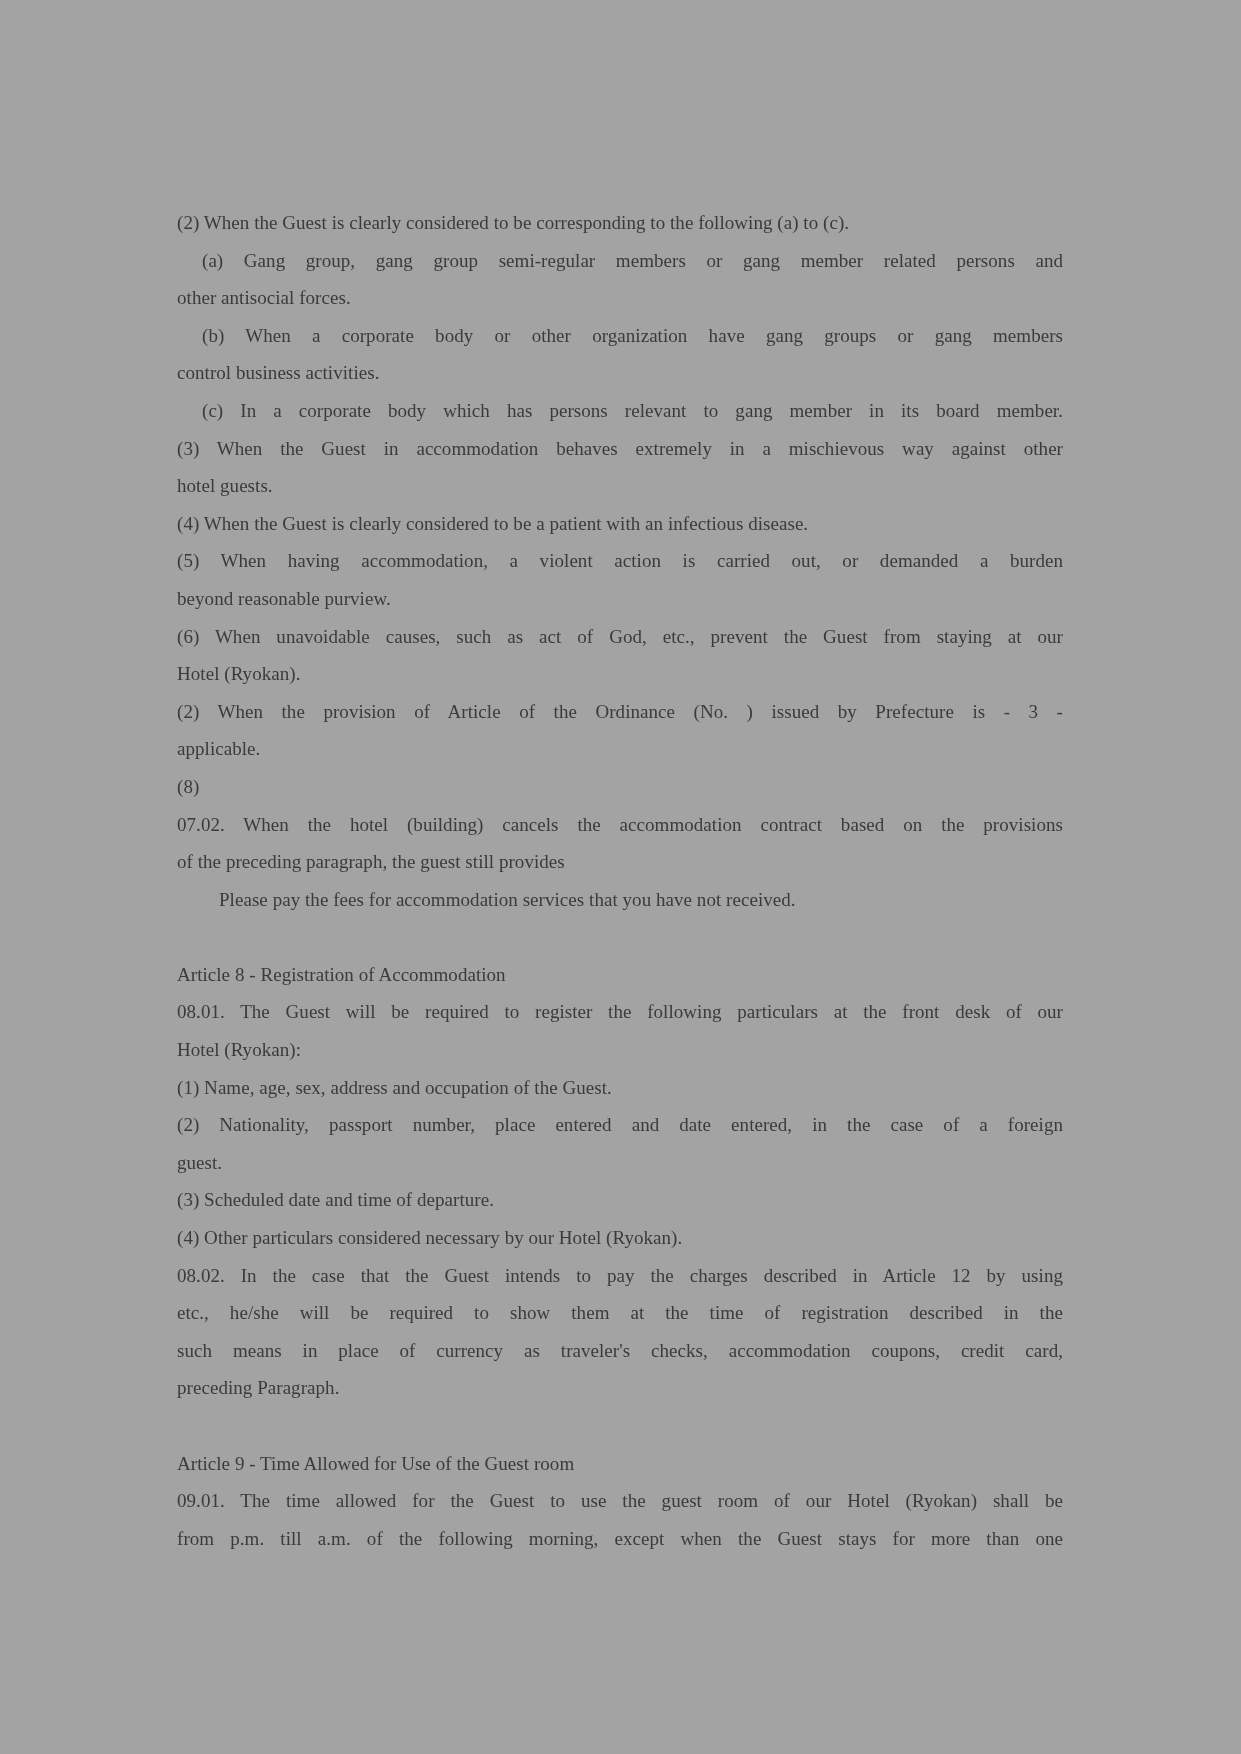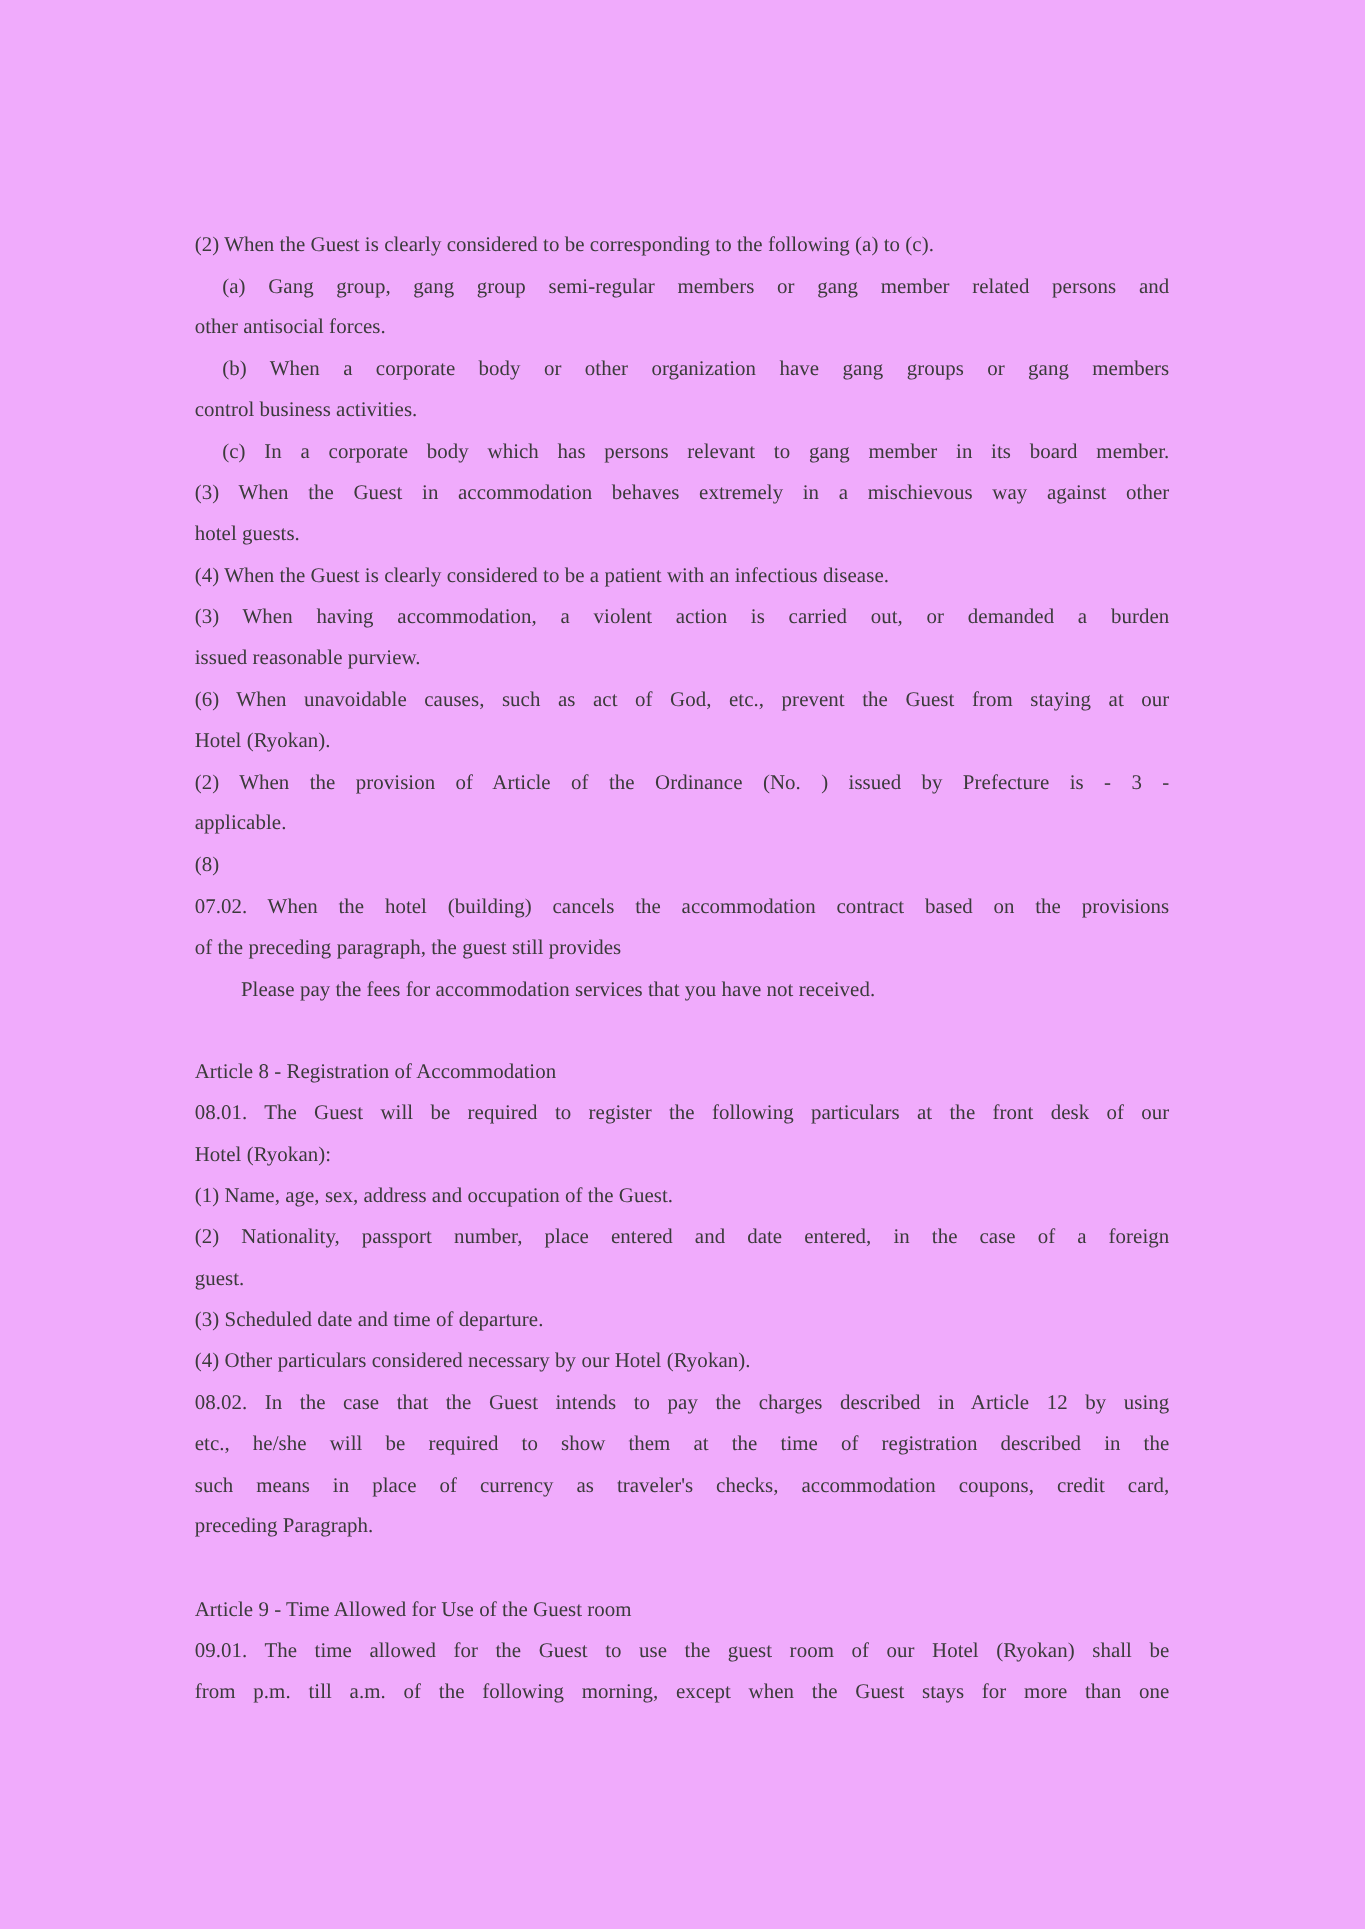--- a/index.html
+++ b/index.html
@@ -37,33 +37,33 @@
     text-align-last: justify;
     text-justify: inter-word;
   }
   .line.blank {
     
   }
 </style>
 </head>
 <body>
 
-<div class="page" style="background: #f0abfc;">
+<div class="page" style="background: #a3a3a3;">
   <div class="text-block">
       <div class="line" style="color: rgb(59, 59, 59);">(2) When the Guest is clearly considered to be corresponding to the following (a) to (c).</div>
       <div class="line just" style="padding-left: 25px; color: rgb(59, 59, 59);">(a) Gang group, gang group semi-regular members or gang member related persons and</div>
       <div class="line" style="color: rgb(59, 59, 59);">other antisocial forces.</div>
       <div class="line just" style="padding-left: 25px; color: rgb(59, 59, 59);">(b) When a corporate body or other organization have gang groups or gang members</div>
       <div class="line" style="color: rgb(59, 59, 59);">control business activities.</div>
       <div class="line just" style="padding-left: 25px; color: rgb(59, 59, 59);">(c) In a corporate body which has persons relevant to gang member in its board member.</div>
       <div class="line just" style="color: rgb(59, 59, 59);">(3) When the Guest in accommodation behaves extremely in a mischievous way against other</div>
       <div class="line" style="color: rgb(59, 59, 59);">hotel guests.</div>
       <div class="line" style="color: rgb(59, 59, 59);">(4) When the Guest is clearly considered to be a patient with an infectious disease.</div>
-      <div class="line just" style="color: rgb(59, 59, 59);">(3) When having accommodation, a violent action is carried out, or demanded a burden</div>
-      <div class="line" style="color: rgb(59, 59, 59);">issued reasonable purview.</div>
+      <div class="line just" style="color: rgb(59, 59, 59);">(5) When having accommodation, a violent action is carried out, or demanded a burden</div>
+      <div class="line" style="color: rgb(59, 59, 59);">beyond reasonable purview.</div>
       <div class="line just" style="color: rgb(59, 59, 59);">(6) When unavoidable causes, such as act of God, etc., prevent the Guest from staying at our</div>
       <div class="line" style="color: rgb(59, 59, 59);">Hotel (Ryokan).</div>
       <div class="line just" style="color: rgb(59, 59, 59);">(2) When the provision of Article of the Ordinance (No. ) issued by Prefecture is - 3 -</div>
       <div class="line" style="color: rgb(59, 59, 59);">applicable.</div>
       <div class="line" style="color: rgb(59, 59, 59);">(8)</div>
       <div class="line just" style="color: rgb(59, 59, 59);">07.02. When the hotel (building) cancels the accommodation contract based on the provisions</div>
       <div class="line" style="color: rgb(59, 59, 59);">of the preceding paragraph, the guest still provides</div>
       <div class="line" style="padding-left: 42px; color: rgb(59, 59, 59);">Please pay the fees for accommodation services that you have not received.</div>
       <div class="line blank" style="color: rgb(59, 59, 59);"></div>
       <div class="line" style="color: rgb(59, 59, 59);">Article 8 - Registration of Accommodation</div>

